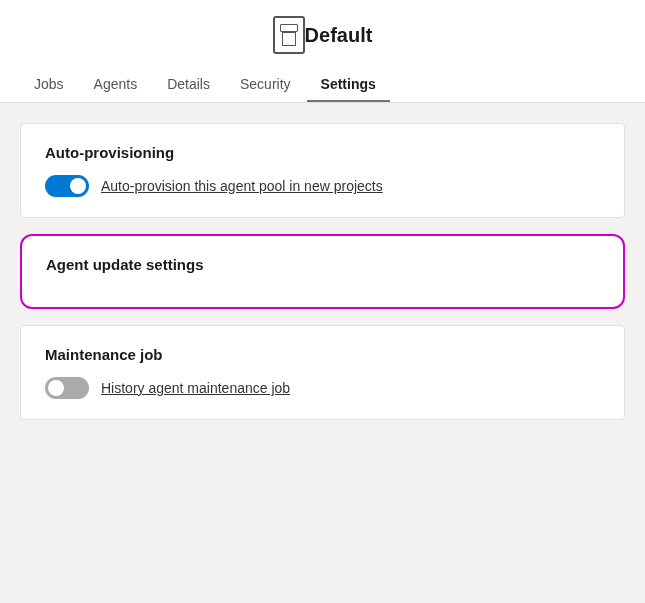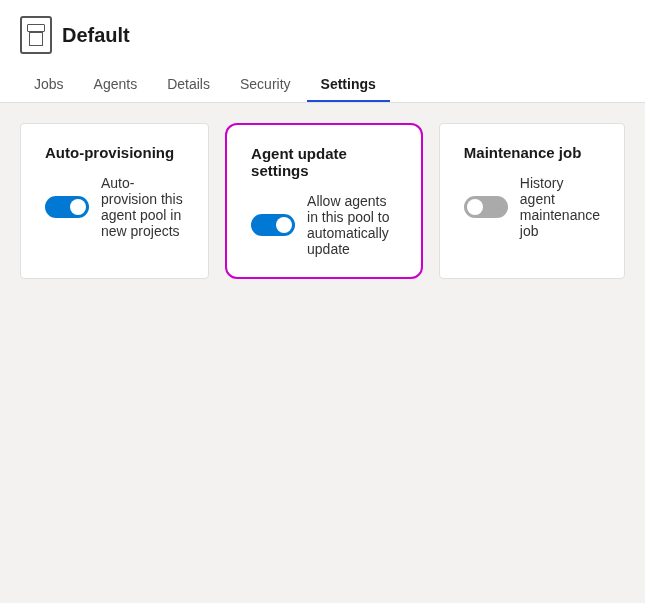--- a/index.html
+++ b/index.html
@@ -13,22 +13,22 @@
 
     .header {
       background: #fff;
       padding: 16px 20px 0 20px;
       border-bottom: 1px solid #e0e0e0;
     }
 
     .title-row {
       display: flex;
       align-items: center;
-      gap: 10px;
       margin-bottom: 14px;
+      justify-content: center;
     }
 
     .pool-icon {
       width: 32px;
       height: 38px;
       border: 2px solid #555;
       border-radius: 3px;
       display: flex;
       align-items: center;
       justify-content: center;
@@ -72,27 +72,27 @@
       font-size: 14px;
       color: #555;
       cursor: pointer;
       border-bottom: 2px solid transparent;
       white-space: nowrap;
     }
 
     .nav-tab.active {
       color: #1a1a1a;
       font-weight: 600;
-      border-bottom: 2px solid #1d4ed8;
+      border-bottom: 2px solid #737373;
     }
 
     .content {
       padding: 20px;
       display: flex;
-      flex-direction: row;
+      flex-direction: column;
       gap: 16px;
     }
 
     .card {
       background: #fff;
       border-radius: 4px;
       border: 1px solid #e0e0e0;
       padding: 20px 24px;
     }
 
@@ -105,20 +105,21 @@
 
     .toggle-row {
       display: flex;
       align-items: center;
       gap: 12px;
     }
 
     .toggle-label {
       font-size: 14px;
       color: #333;
+      text-decoration: underline;
     }
 
     
     .toggle {
       position: relative;
       width: 44px;
       height: 22px;
       cursor: pointer;
       flex-shrink: 0;
     }
@@ -197,29 +198,20 @@
         <div class="toggle-track on">
           <div class="toggle-thumb on"></div>
         </div>
       </label>
       <span class="toggle-label">Auto-provision this agent pool in new projects</span>
     </div>
   </div>
 
   <div class="card highlighted">
     <div class="card-title">Agent update settings</div>
-    <div class="toggle-row">
-      <label class="toggle">
-        <input type="checkbox" checked="" style="">
-        <div class="toggle-track on">
-          <div class="toggle-thumb on"></div>
-        </div>
-      </label>
-      <span class="toggle-label">Allow agents in this pool to automatically update</span>
-    </div>
   </div>
 
   <div class="card">
     <div class="card-title">Maintenance job</div>
     <div class="toggle-row">
       <label class="toggle">
         <input type="checkbox" style="">
         <div class="toggle-track off">
           <div class="toggle-thumb off"></div>
         </div>

